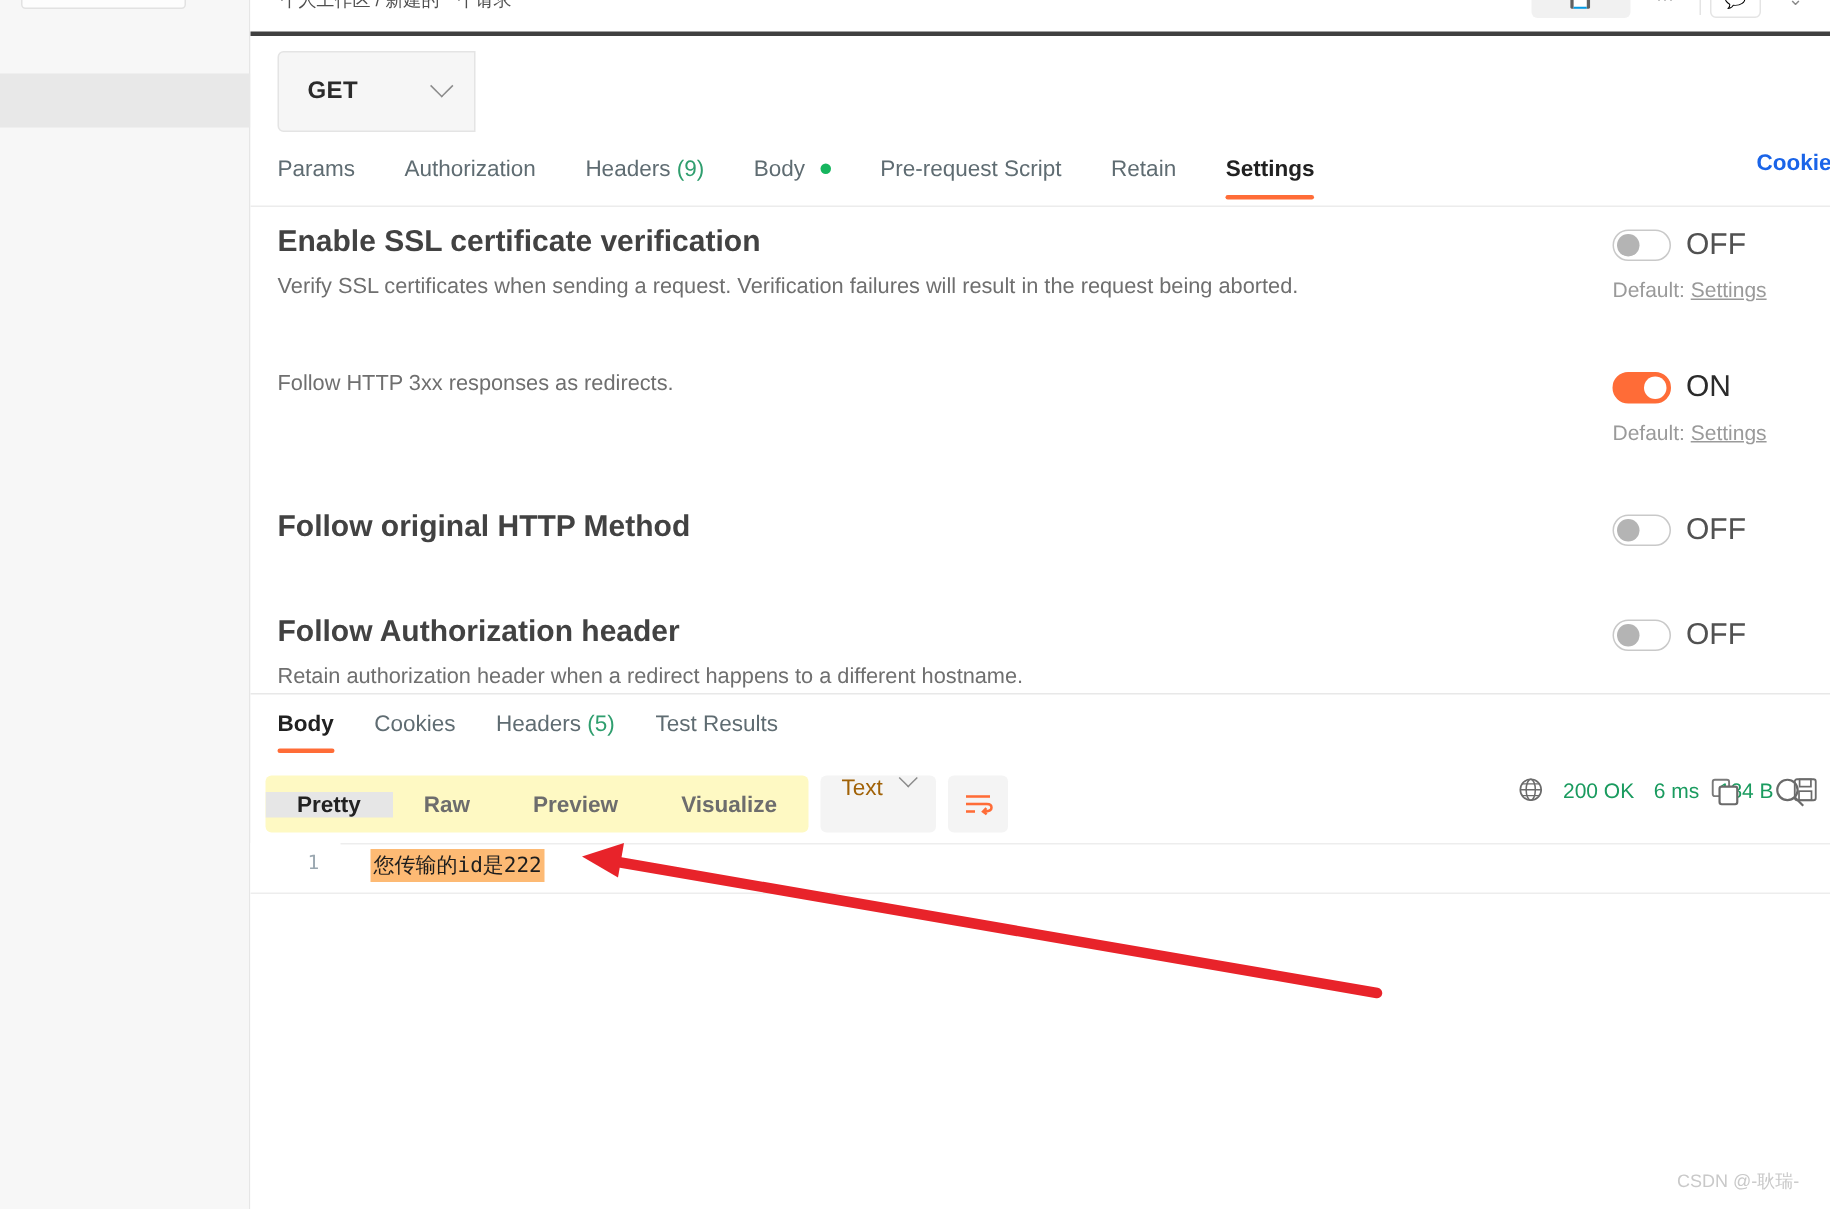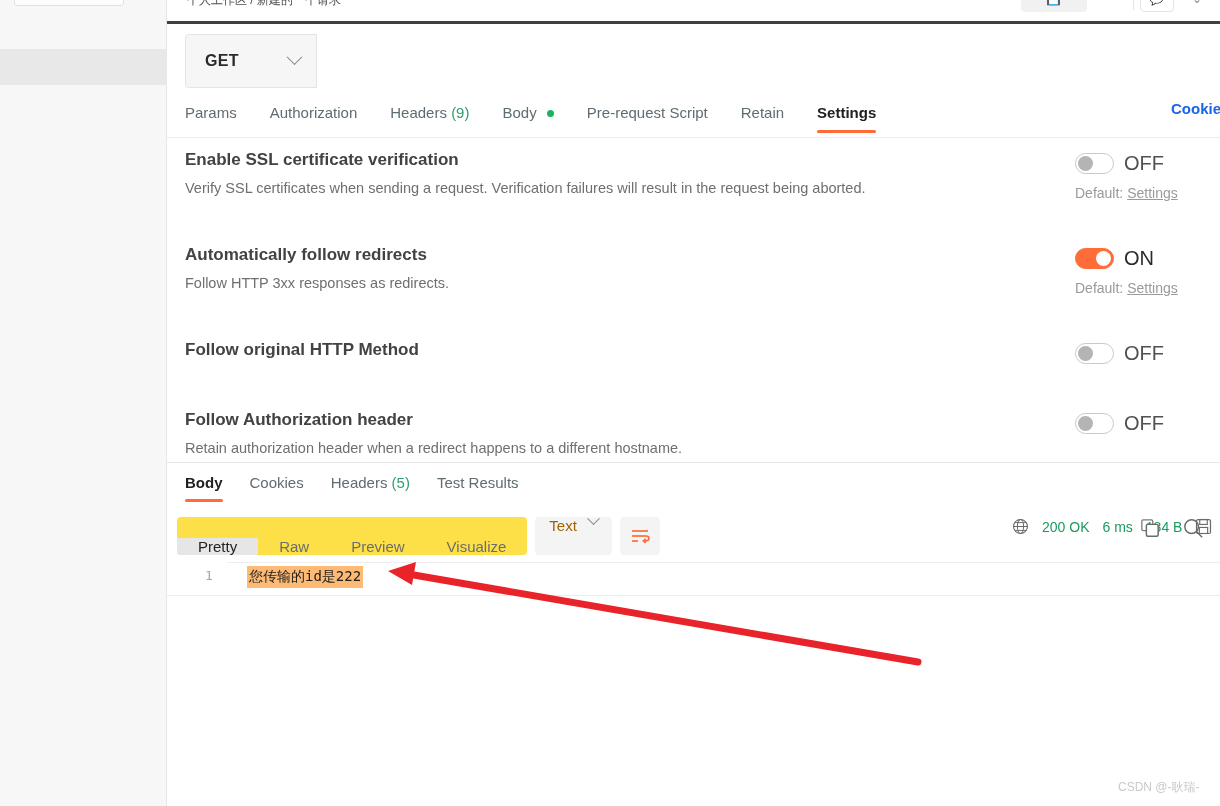--- a/index.html
+++ b/index.html
@@ -126,21 +126,21 @@
     white-space: nowrap;
   }
   .tabs-rule {
     position: absolute; left: 0; top: 137px; width: 1053px; height: 1px;
     background: #ececec;
   }
 
   
   .settings { position: absolute; left: 18px; top: 150px; width: 1035px; }
   .set-row { position: relative; min-height: 75px; }
-  .set-title { font-size: 17px; font-weight: bold; color: #424242; margin-bottom: 7px; }
+  .set-title { font-size: 20px; font-weight: bold; color: #424242; margin-bottom: 7px; }
   .set-desc {
     font-size: 14.5px; color: #6f6f6f; line-height: 1.56;
     max-width: 697px;
   }
   .set-ctl { position: absolute; left: 890px; top: 2px; width: 200px; }
   .toggle-wrap { display: flex; align-items: center; gap: 10px; }
   .toggle {
     width: 39px; height: 21px; border-radius: 11px;
     background: #ffffff; border: 1.5px solid #c9c9c9;
     position: relative;
@@ -186,22 +186,22 @@
   .meta-green { color: #1a9b5f; }
   .globe { width: 17px; height: 17px; }
   .save-ex { display: flex; align-items: center; gap: 9px; color: #4c4c4c; }
 
   
   .view-toolbar {
     position: absolute; left: 177px; top: 517px;
     display: flex; align-items: center; gap: 8px;
   }
   .seg {
-    display: flex; background: #fde047; border-radius: 4px; overflow: hidden;
-    height: 38px; align-items: flex-end;
+    display: flex; background: #fef9c3; border-radius: 4px; overflow: hidden;
+    height: 38px; align-items: center; font-weight: bold;
   }
   .seg-item {
     display: flex; align-items: center; padding: 0 21px;
     font-size: 15px; color: #6d6d6d; cursor: pointer;
   }
   .seg-item.active { background: #e6e6e6; color: #222; }
   .pill {
     height: 38px; background: #f4f4f4; border-radius: 4px;
     display: flex; align-items: flex-start; gap: 12px; padding: 0 14px;
     font-size: 15px; color: #a16207;
@@ -326,21 +326,20 @@
               </div>
             <span class="toggle-label">OFF</span>
           </div>
           <div class="default-line">
             <span>Default: </span><u>Settings</u>
           </div>
         </div>
       </div>
 
       <div class="set-row" style="min-height:95px">
-        <div class="set-title">Automatically follow redirects</div>
         <div class="set-desc">Follow HTTP 3xx responses as redirects.</div>
         <div class="set-ctl">
           <div class="toggle-wrap">
             <div class="toggle on">
                 <div class="knob"></div>
               </div>
             <span class="toggle-label on">ON</span>
           </div>
           <div class="default-line">
             <span>Default: </span><u>Settings</u>

